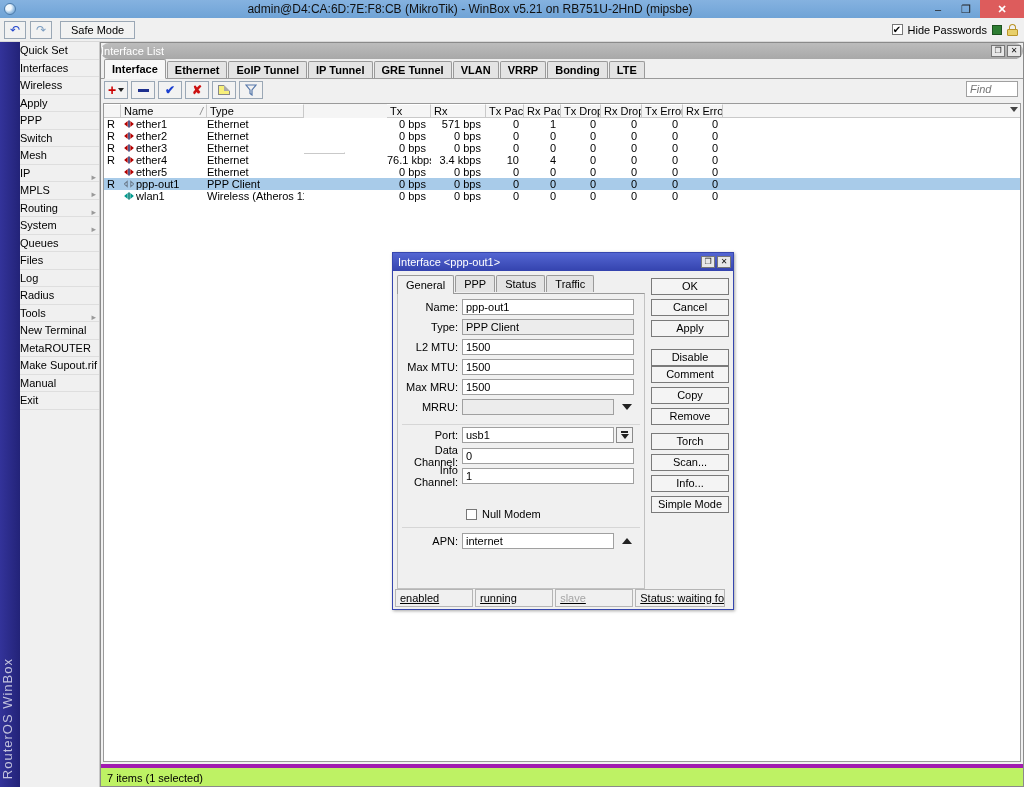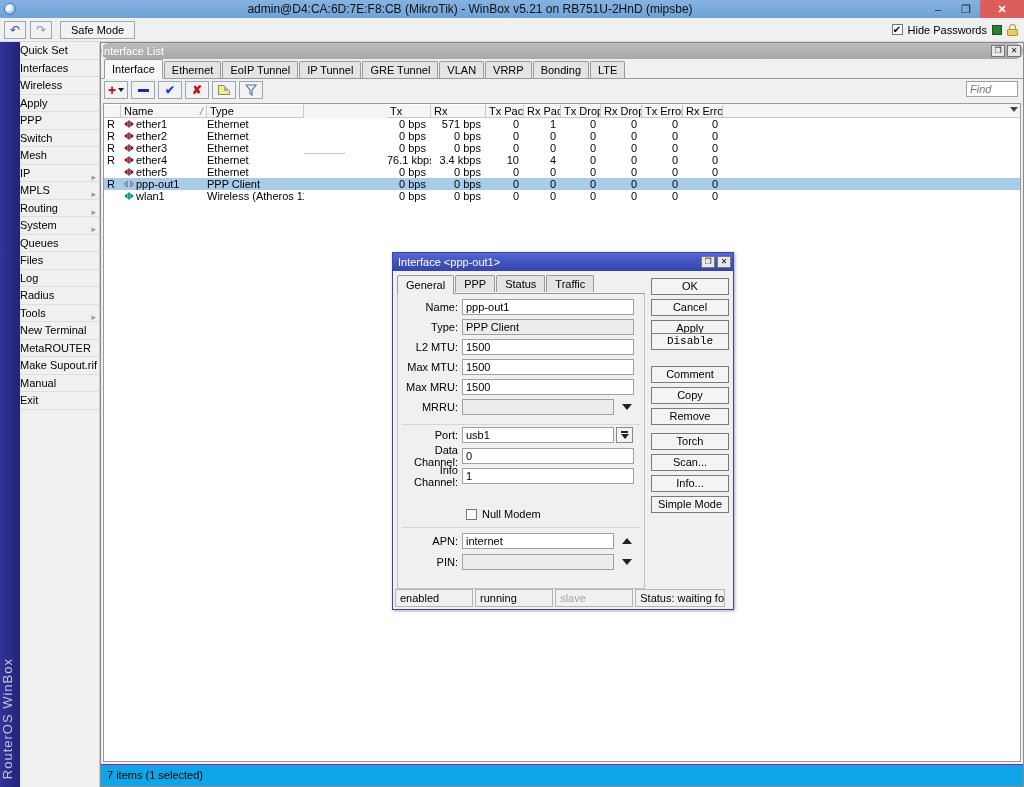--- a/index.html
+++ b/index.html
@@ -32,21 +32,21 @@
   
   .sidebar { position:absolute; left:20px; top:42px; width:80px; height:745px; background:#f0f0f0; border-right:1px solid #c8c8c8; }
   .sb-item { height:17.5px; line-height:17px; border-bottom:1px solid #dedede; position:relative; cursor:default; }
   .sb-arrow { position:absolute; right:3px; top:4px; color:#999; font-size:9px; }
 
   
   .iface-win { position:absolute; left:100px; top:42px; width:924px; height:745px; background:#f0f0f0; border:1px solid #8a8a8a; }
   .iw-title { height:16px; background:linear-gradient(#bcbcbc,#a8a8a8); color:#fff; display:flex; align-items:center; padding-left:0; font-size:11px;border-radius:8px; }
   .iw-btns { margin-left:auto; display:flex; gap:2px; margin-right:2px; }
   .mini-btn { width:14px; height:12px; background:#e8e8e8; border:1px solid #777; font-size:8px; line-height:10px; text-align:center; color:#111; }
-  .tabs { display:flex; align-items:flex-end; height:20px; padding-left:3px; border-bottom:1px solid #9a9a9a; background:#f0f0f0; }
+  .tabs { display:flex; align-items:flex-end; height:20px; padding-left:3px; border-bottom:1px solid #9a9a9a; background:#f0f0f0;font-weight:bold; }
   .tab { height:17px; line-height:16px; padding:0 7px; border:1px solid #9a9a9a; border-bottom:none; background:#e4e4e4; margin-right:1px; border-radius:2px 2px 0 0; }
   .tab.active { background:#f7f7f7; height:20px; line-height:19px; margin-bottom:-1px; border-bottom:1px solid #f7f7f7; }
   .list-toolbar { height:22px; display:flex; align-items:center; padding-left:3px; position:relative; }
   .lt-btn { width:24px; height:18px; margin-right:3px; background:#f2f2f2; border:1px solid #9aa7b5; display:flex; align-items:center; justify-content:center; }
   .plus { color:#cc0000; font-weight:bold; font-size:14px; line-height:12px; }
   .drop-mini { width:0; height:0; border-left:3px solid transparent; border-right:3px solid transparent; border-top:4px solid #222; margin-left:2px; }
   .minus { width:11px; height:3px; background:#1d2f8e; }
   .chk { color:#1a3fd0; font-weight:bold; font-size:12px; }
   .crs { color:#cc1111; font-weight:bold; font-size:12px; }
   .note { width:12px; height:10px; background:#f7ef7a; border:1px solid #888; position:relative; }
@@ -63,21 +63,21 @@
   .trow.sel { background:#a8cbe9; }
   .cell { overflow:hidden; }
   .c-flag { width:17px; padding-left:3px; }
   .c-name { width:86px; display:flex; align-items:center; }
   .c-type { width:97px; }
   .num { text-align:right; padding-right:5px; }
   .c-mtu { width:41px;margin-top:48px; } .c-tx { width:44px;margin-left:42px; } .c-rx { width:55px; }
   .c-txp { width:38px; } .c-rxp { width:37px; } .c-txd { width:40px; }
   .c-rxd { width:41px; } .c-txe { width:41px; } .c-rxe { width:40px; }
   .ifico { margin:0 2px 0 3px; flex:0 0 auto; }
-  .status-bar { position:absolute; left:0; right:0; bottom:0; height:22px; background:#0ea5e9; border-top:1px solid #a21caf; line-height:21px; padding-left:6px; }
+  .status-bar { position:absolute; left:0; right:0; bottom:0; height:22px; background:#bef264; border-top:4px solid #a21caf; line-height:21px; padding-left:6px; }
 
   
   .dialog { position:absolute; left:392px; top:252px; width:342px; height:358px; background:#f0f0f0; border:1px solid #3646ae; box-shadow:1px 1px 3px rgba(0,0,0,.35); }
   .dlg-title { height:18px; background:linear-gradient(#5466d2,#3443ae); color:#fff; display:flex; align-items:center; padding-left:5px; }
   .dlg-tabs { position:absolute; left:4px; top:22px; display:flex; }
   .dtab { height:17px; line-height:16px; padding:0 8px; border:1px solid #9a9a9a; border-bottom:none; background:#e4e4e4; margin-right:1px; border-radius:2px 2px 0 0; }
   .dtab.active { background:#f0f0f0; height:19px; line-height:18px; position:relative; z-index:2; }
   .fields-panel { position:absolute; left:4px; top:40px; width:248px; height:296px; border:1px solid #c2c2c2; border-top:1px solid #9a9a9a; }
   .frow { position:absolute; left:0; height:16px; display:flex; align-items:center; width:100%; }
   .flabel { width:64px; text-align:right; padding-right:4px; flex:0 0 auto; }
@@ -87,21 +87,21 @@
   .fin.narrow { width:152px; }
   .arr { width:0; height:0; margin-left:8px; }
   .arr.down { border-left:5px solid transparent; border-right:5px solid transparent; border-top:6px solid #222; }
   .arr.up { border-left:5px solid transparent; border-right:5px solid transparent; border-bottom:6px solid #222; }
   .list-btn { width:17px; height:16px; border:1px solid #8a8a8a; background:#f2f2f2; margin-left:2px; display:flex; flex-direction:column; align-items:center; justify-content:center; }
   .list-btn .bar { width:7px; height:1.5px; background:#222; margin-bottom:1px; }
   .list-btn .tri { width:0; height:0; border-left:4px solid transparent; border-right:4px solid transparent; border-top:5px solid #222; }
   .sepline { position:absolute; left:4px; width:238px; height:1px; background:#d6d6d6; }
   .nullmodem { position:absolute; left:68px; top:252px; display:flex; align-items:center; gap:5px; }
   .dlg-btn { position:absolute; left:258px; width:78px; height:17px; background:#f4f4f4; border:1px solid #7a7a7a; text-align:center; line-height:15px; }
-  .dlg-footer { position:absolute; left:2px; bottom:2px; width:330px; height:18px; display:flex; gap:2px; }
+  .dlg-footer { position:absolute; left:2px; bottom:2px; width:330px; height:18px; display:flex; gap:2px;text-decoration:underline; }
   .fcell { width:80px; border:1px solid #b5b5b5; background:#f0f0f0; line-height:16px; padding-left:4px; overflow:hidden; white-space:nowrap; }
   .fcell.last { width:92px; }
   .gray { color:#a5a5a5; }
 </style>
 </head>
 <body>
 
 <div class="titlebar">
   <div class="app-icon"></div>
   <div class="title-text">admin@D4:CA:6D:7E:F8:CB (MikroTik) - WinBox v5.21 on RB751U-2HnD (mipsbe)</div>
@@ -428,31 +428,26 @@
     <div class="nullmodem" style="top:214px;">
       <span class="cbx"></span>
       <span>Null Modem</span>
     </div>
     <div class="sepline" style="top:233px;"></div>
     <div class="frow" style="top:239px;">
       <span class="flabel">APN:</span>
       <input class="fin narrow" value="internet" style="">
       <span class="arr up"></span>
     </div>
-    <div class="frow" style="top:260px;">
-      <span class="flabel">PIN:</span>
-      <input class="fin dis" disabled="" value="" style="">
-      <span class="arr down"></span>
-    </div>
   </div>
 
   <div class="dlg-btn" style="top:25px;">OK</div>
   <div class="dlg-btn" style="top:46px;">Cancel</div>
   <div class="dlg-btn" style="top:67px;">Apply</div>
-  <div class="dlg-btn" style="top:80px;font-family:Liberation Mono, monospace;">Disable</div>
+  <div class="dlg-btn" style="top:96px;">Disable</div>
   <div class="dlg-btn" style="top:113px;">Comment</div>
   <div class="dlg-btn" style="top:134px;">Copy</div>
   <div class="dlg-btn" style="top:155px;">Remove</div>
   <div class="dlg-btn" style="top:180px;">Torch</div>
   <div class="dlg-btn" style="top:201px;">Scan...</div>
   <div class="dlg-btn" style="top:222px;">Info...</div>
   <div class="dlg-btn" style="top:243px;">Simple Mode</div>
 
   <div class="dlg-footer">
     <span class="fcell">enabled</span>

